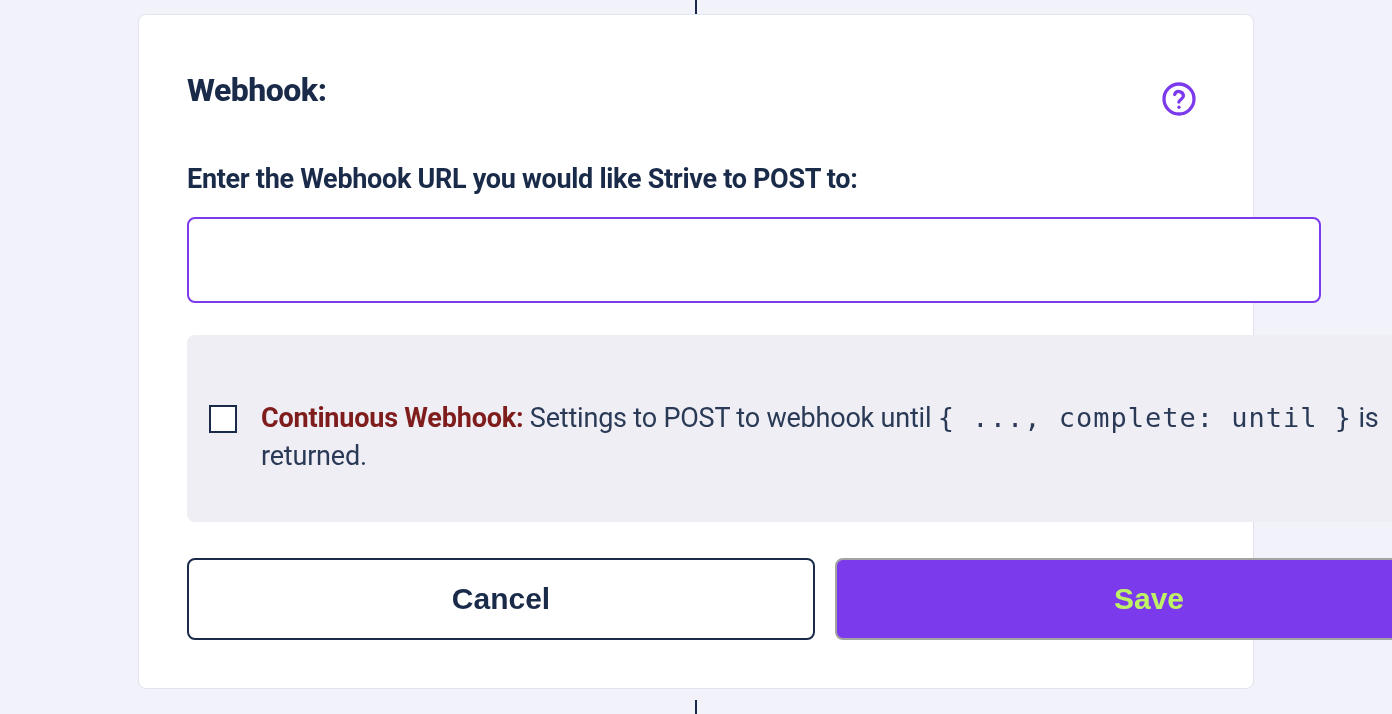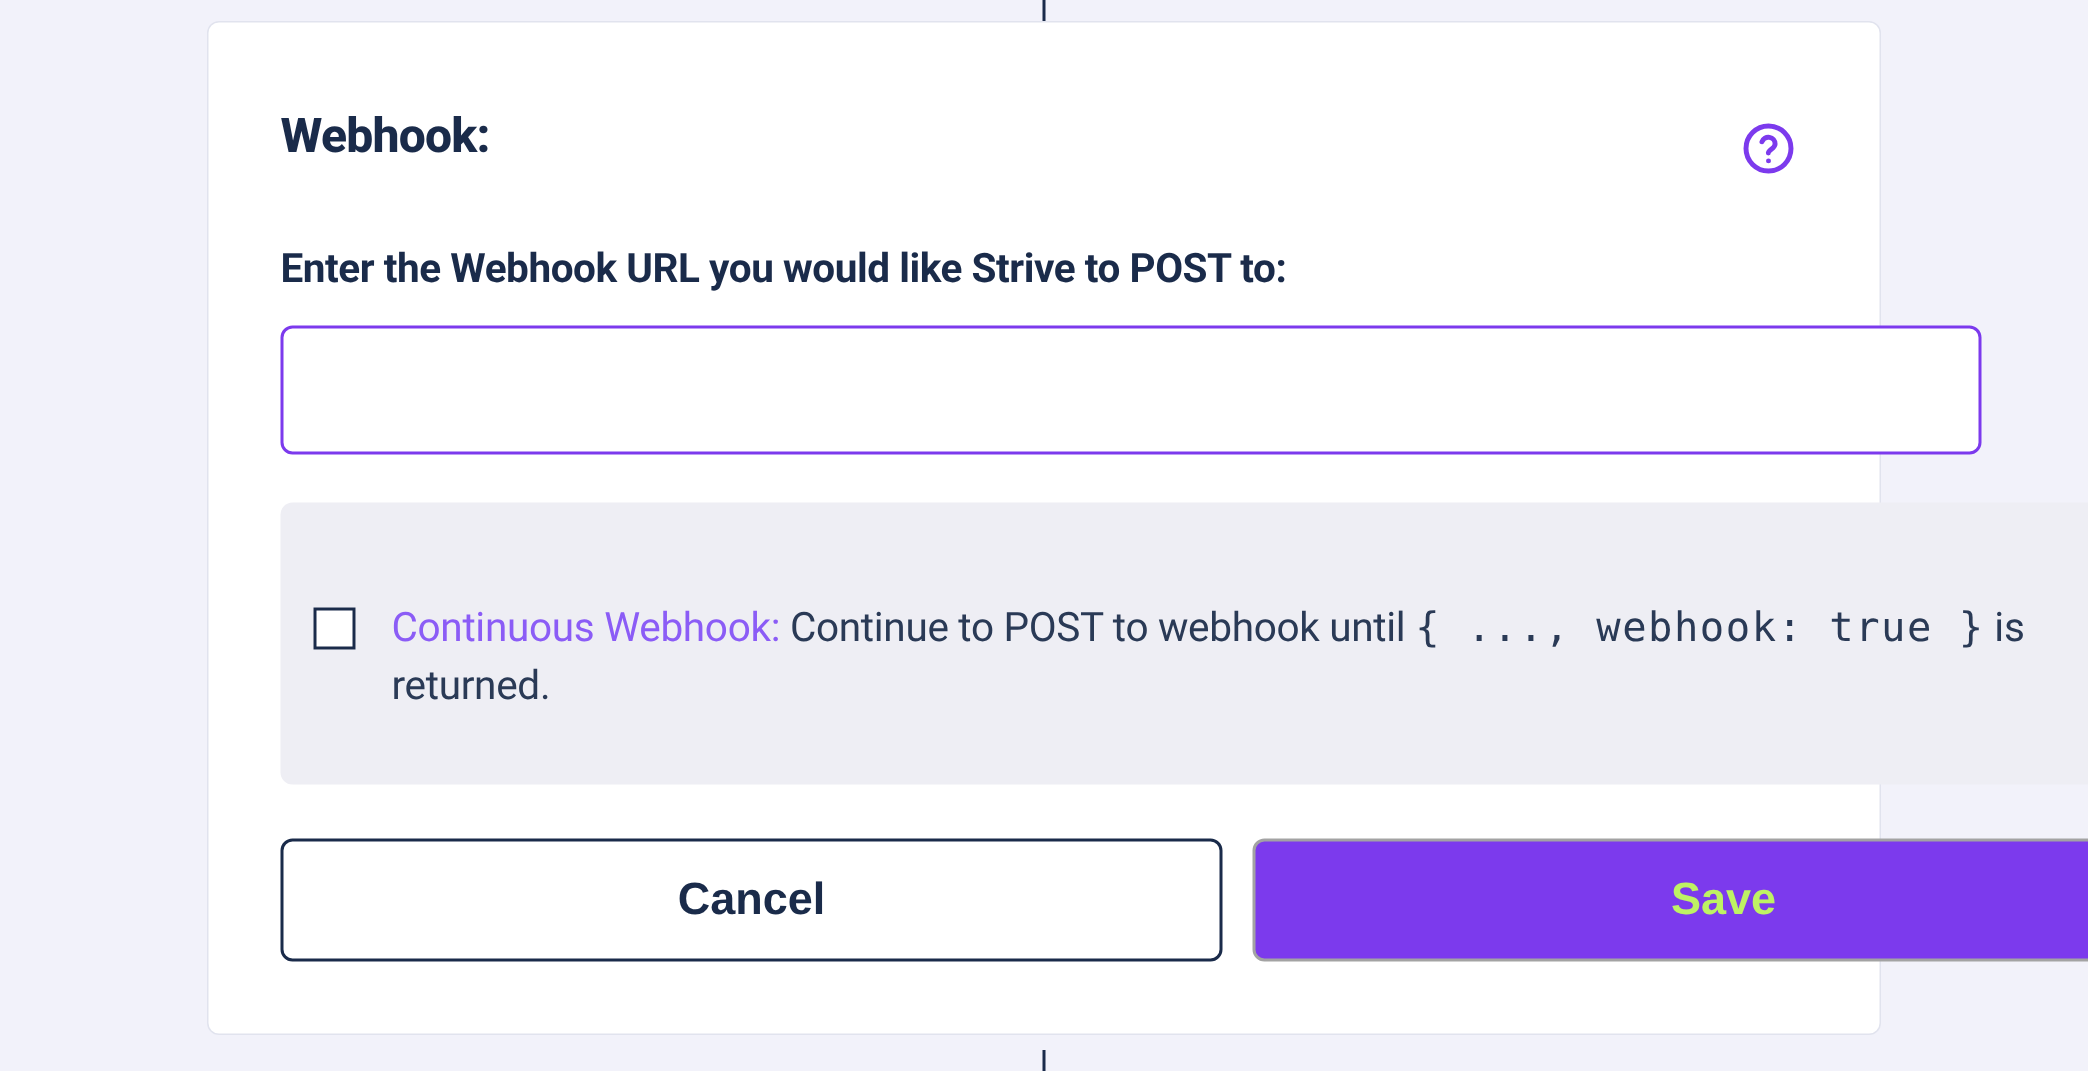--- a/index.html
+++ b/index.html
@@ -96,21 +96,21 @@
       background: #fff;
       margin-top: 6px;
       cursor: pointer;
     }
     .checkbox-label {
       font-size: 27px;
       line-height: 1.42;
       color: #2a3a56;
       letter-spacing: -0.2px;
     }
-    .checkbox-label .bold { font-weight: 400; color: #8b5cf6; }
+    .checkbox-label .bold { font-weight: 700; color: #7f1d1d; }
     .checkbox-label .mono {
       font-family: ui-monospace, "SFMono-Regular", Consolas, Menlo, monospace;
       letter-spacing: 1px;
     }
     .button-row {
       margin-top: 36px;
       display: flex;
       gap: 20px;
       width: 1276px;
     }
@@ -157,21 +157,21 @@
 
   <div class="input-wrap">
     <input type="text" class="url-input" value="" style="">
   </div>
 
   <div class="settings-box">
 
     <div class="checkbox-row">
       <div class="checkbox"></div>
       <div class="checkbox-label">
-        <span class="bold">Continuous Webhook:</span><span> Continue to POST to webhook until </span><span class="mono">{ ..., webhook: true }</span><span> is returned.</span>
+        <span class="bold">Continuous Webhook:</span><span> Settings to POST to webhook until </span><span class="mono">{ ..., complete: until }</span><span> is returned.</span>
       </div>
     </div>
   </div>
 
   <div class="button-row">
     <button class="btn btn-cancel">
       <span>Cancel</span>
     </button>
     <button class="btn btn-save">
       <span>Save</span>

